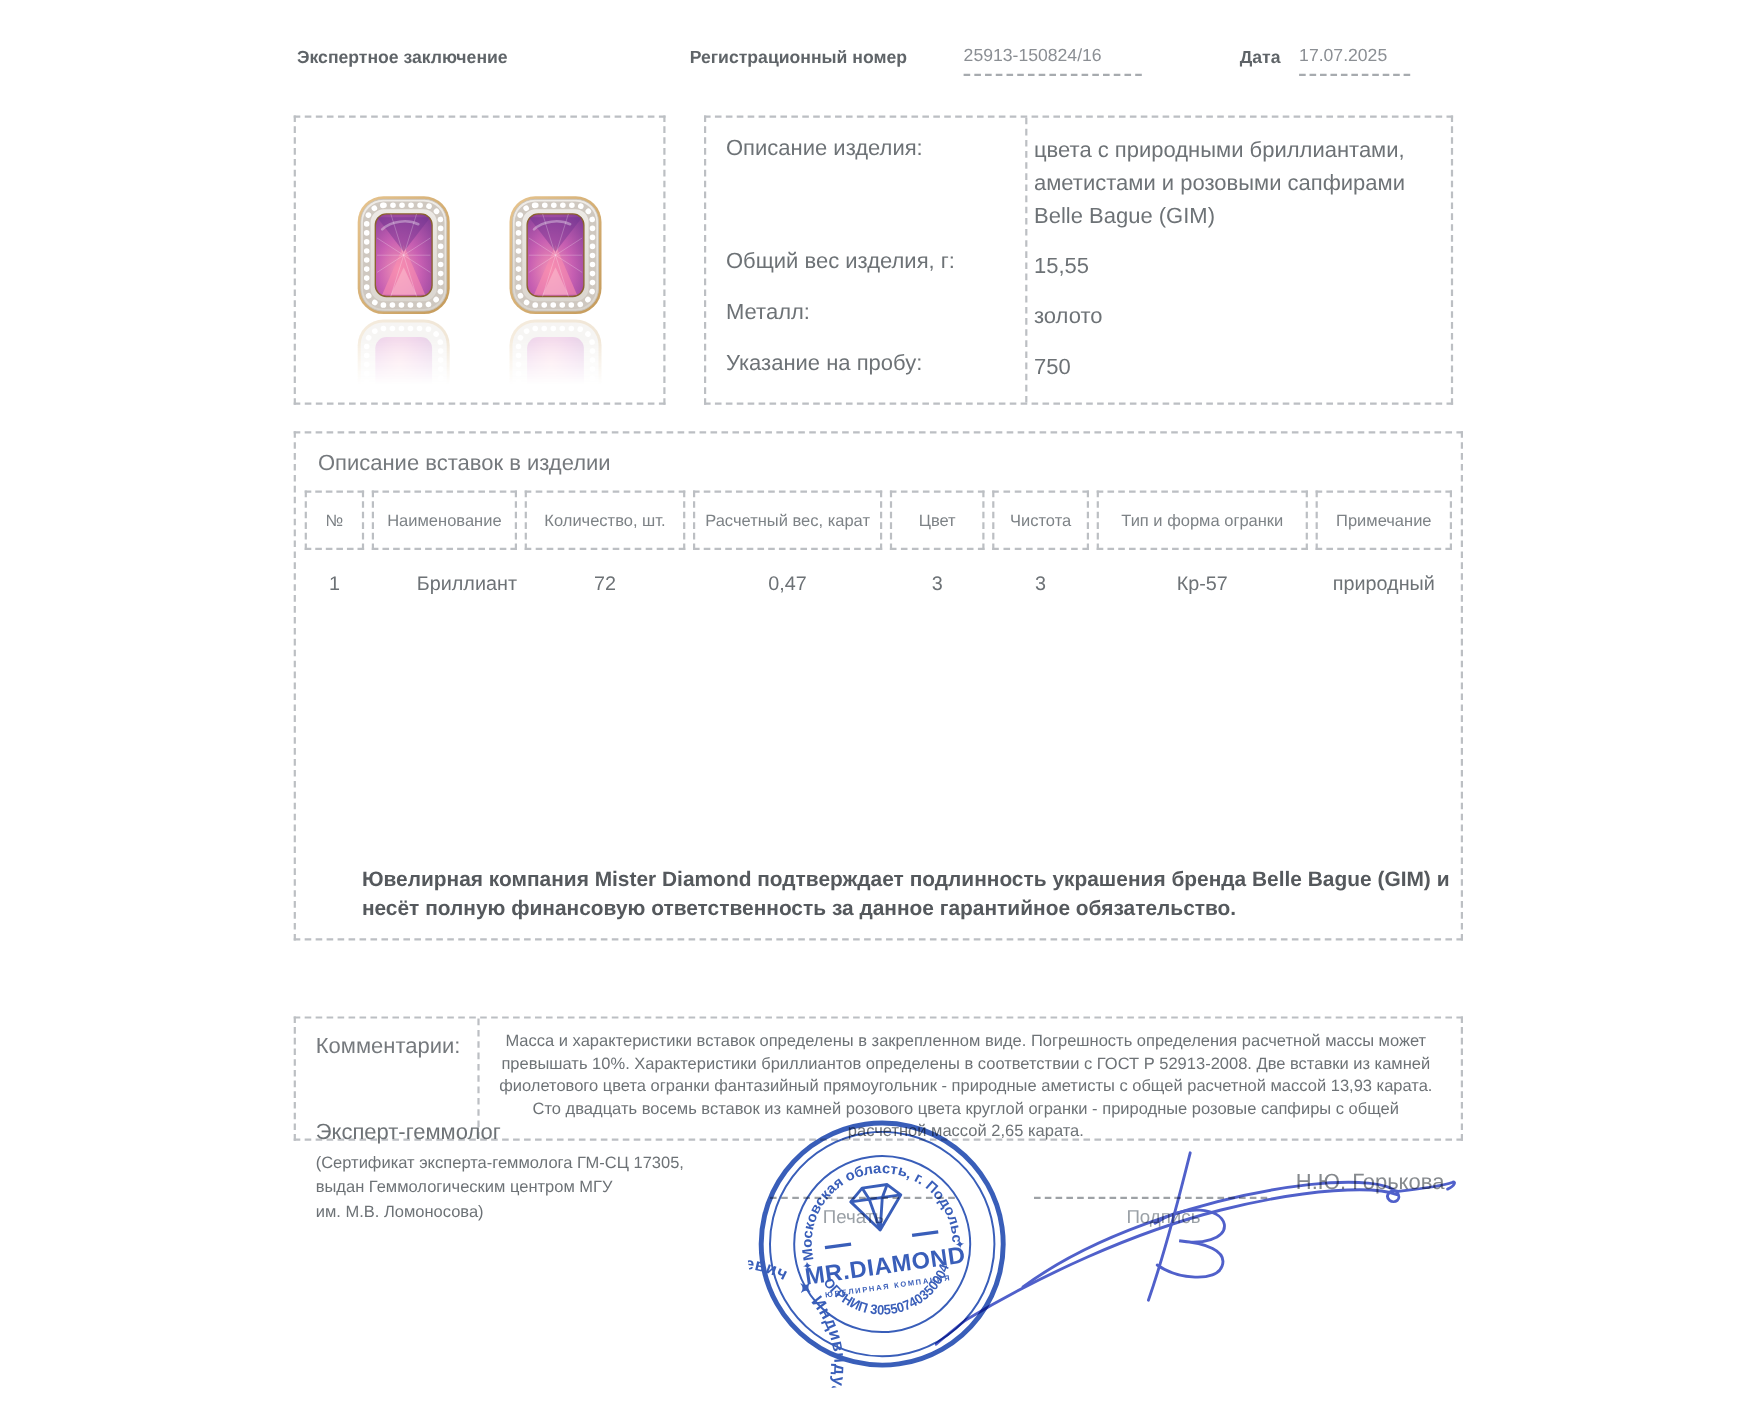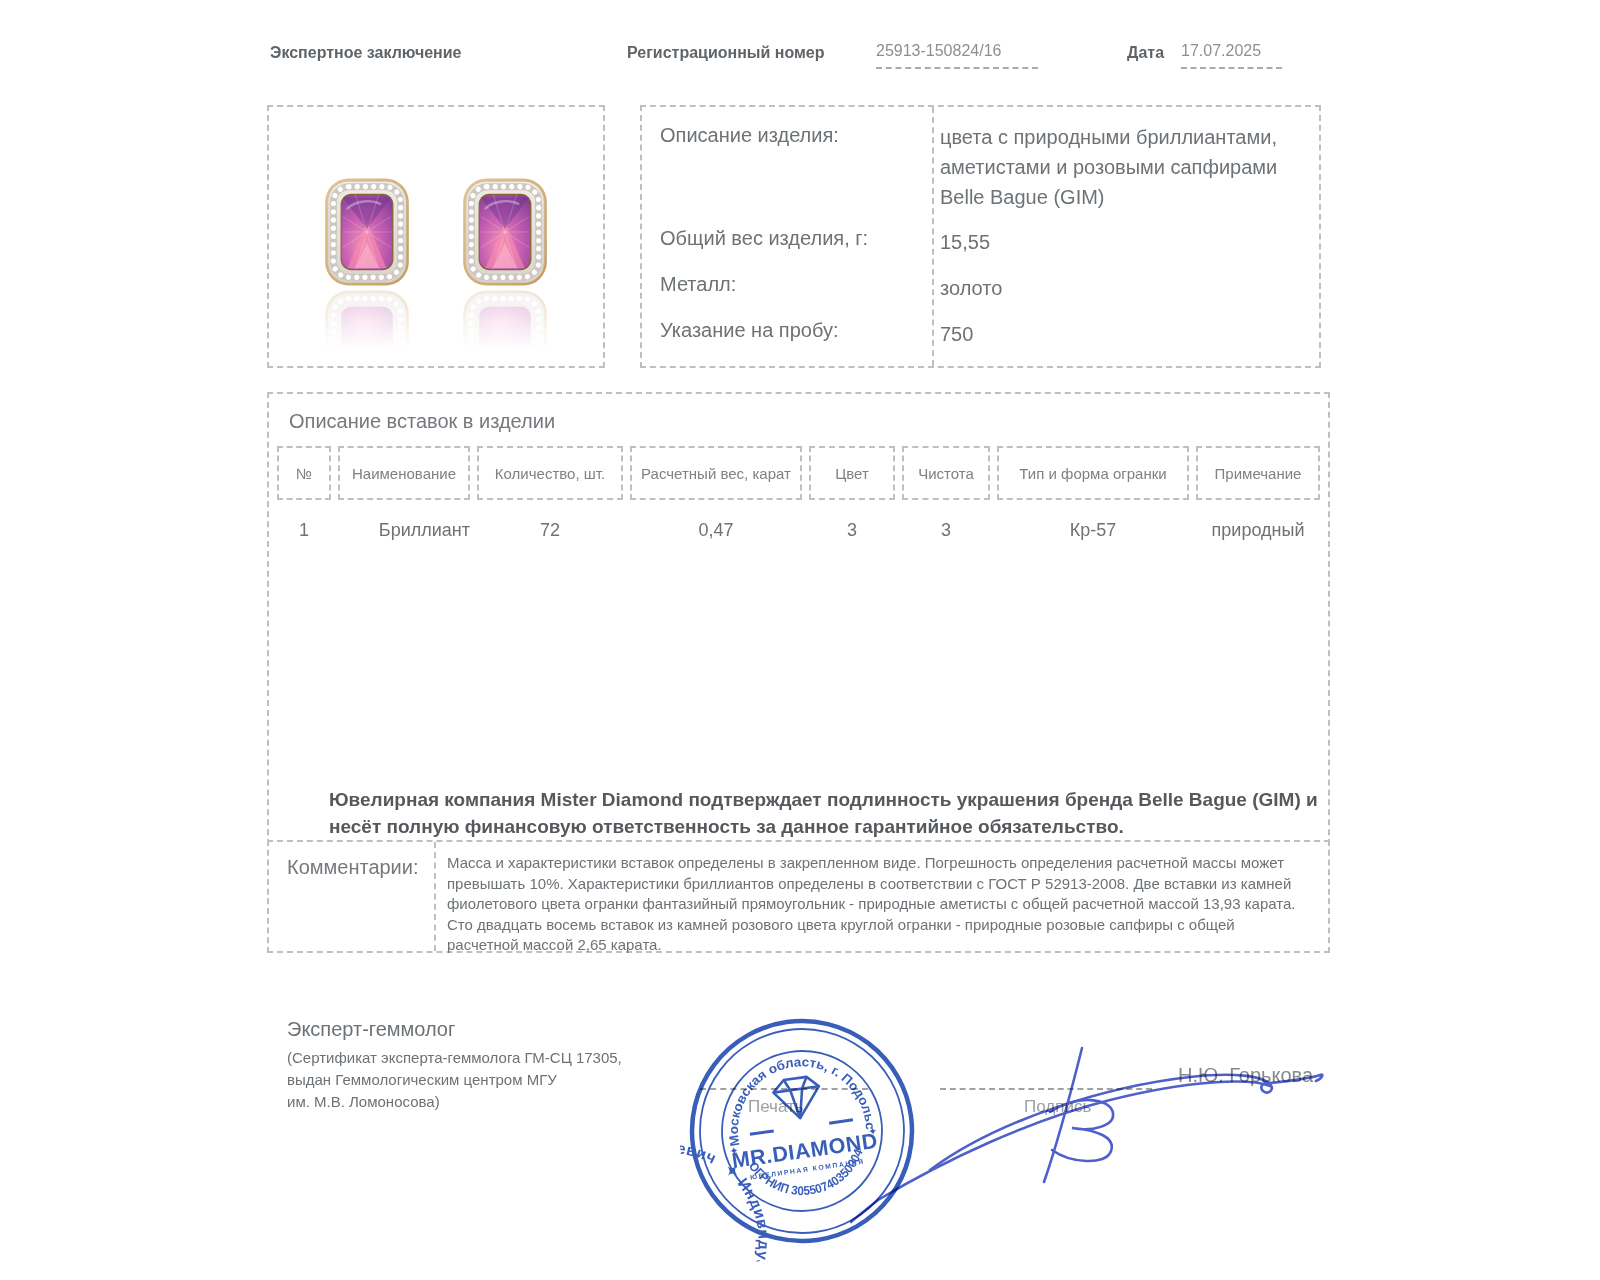--- a/index.html
+++ b/index.html
@@ -41,21 +41,21 @@
   .thead { top:52px; }
   .thead .th { border:2px dashed #bcbfc3; height:54px; display:flex; align-items:center; justify-content:center;
     color:#7d8286; font-size:15px; text-align:center; padding:0 4px; }
   .trow { top:126px; color:#6d7276; font-size:18px; }
   .trow .td { text-align:center; }
   .trow .td.left { text-align:right; padding-left:14px; }
   .statement { position:absolute; left:20px; bottom:12px; width:1030px; font-weight:bold; color:#55595d;
     font-size:19px; line-height:1.42;margin-left:40px; }
 
   
-  .comments-box { left:267px; top:840px; width:1063px; height:113px; }
+  .comments-box { left:267px; top:924px; width:1063px; height:113px;text-align:center; }
   .comments-divider { position:absolute; left:165px; top:0; bottom:0; border-left:2px dashed #bcbfc3; }
   .comments-label { position:absolute; left:18px; top:14px; color:#75797d; font-size:20px; }
   .comments-text { position:absolute; left:178px; top:11px; width:862px; color:#6d7276; font-size:15px; line-height:1.37; }
 
   
   .expert-title { left:287px; top:1018px; color:#6d7276; font-size:20px; font-weight:normal; }
   .expert-cert { left:287px; top:1047px; color:#6d7276; font-size:15px; line-height:1.47; }
   .field-line { position:absolute; border-bottom:2px dashed #9ea2a6; }
   .pechat-line { left:700px; top:1062px; width:168px; height:28px; }
   .podpis-line { left:940px; top:1062px; width:212px; height:28px; }

